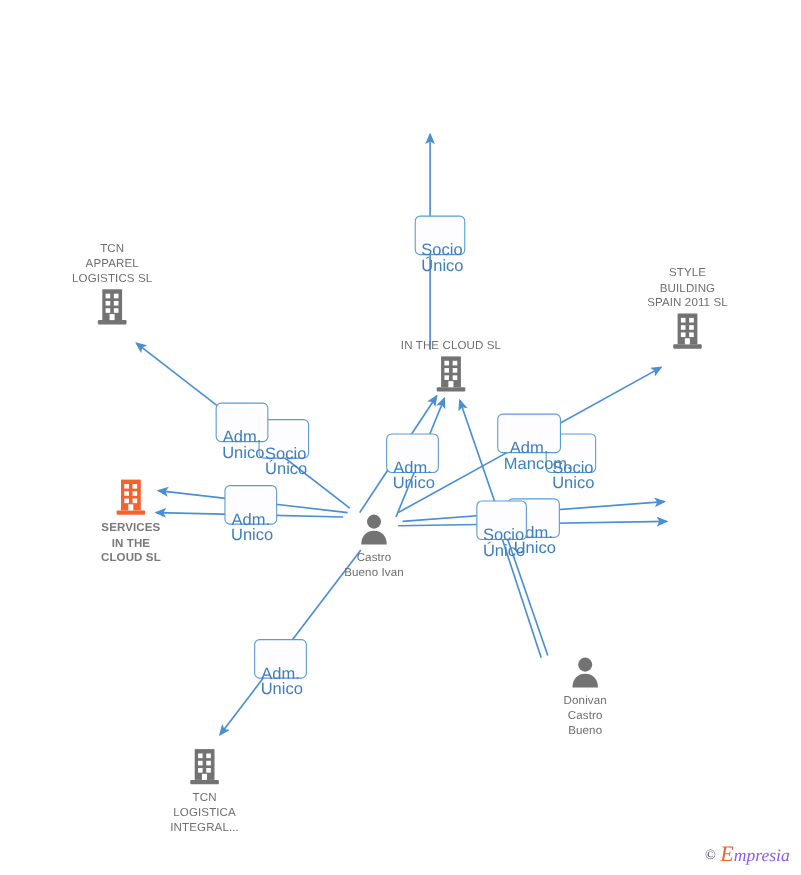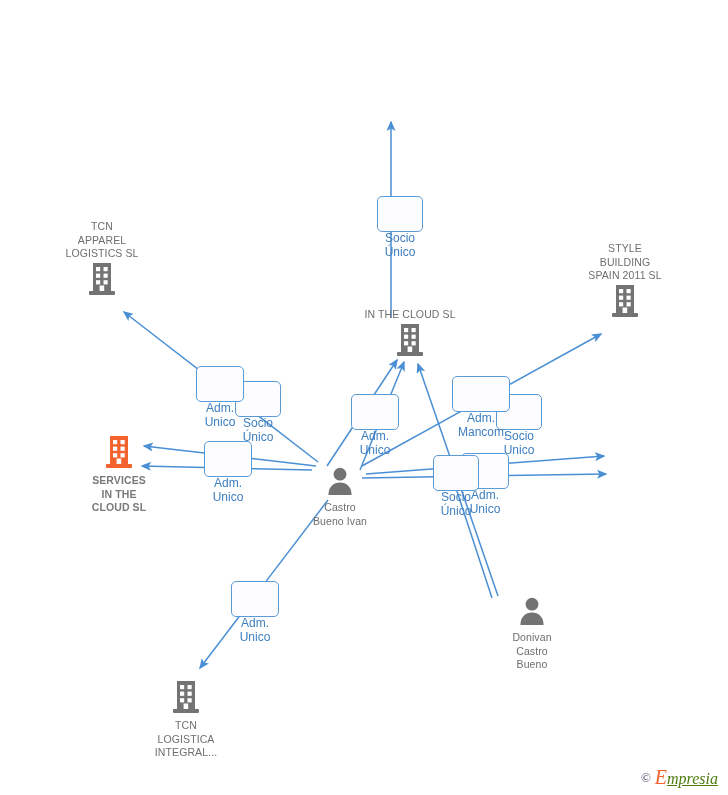--- a/index.html
+++ b/index.html
@@ -41,41 +41,41 @@
   .node.label-below .caption{margin-top:5px;}
 
   .reltag{
     position:absolute;
     z-index:5;
     box-sizing:border-box;
     background:#fdfdff;
     border:1.3px solid #5b9bd5;
     border-radius:5px;
     color:#3d7ebf;
-    font-size:12px;
+    font-size:15px;
     line-height:14px;
     text-align:center;
-    padding:20px 5px 4px 5px;
+    padding:10px 5px 4px 5px;
     white-space:pre-line;
     box-shadow:0 0 0 0 rgba(0,0,0,0);
   }
 
   #watermark{
     position:absolute;
     right:10px;
     bottom:6px;
     z-index:9;
     font-size:16px;
     color:#1f3864;
     font-family:"Liberation Serif", serif;
     white-space:nowrap;
   }
   #watermark .c{font-size:13px;color:#4a4a6a;vertical-align:2px;}
   #watermark .e{color:#f4632e;font-size:20px;font-style:italic;}
-  #watermark .rest{font-style:italic;color:#4d7c0f;text-decoration:underline;}
+  #watermark .rest{font-style:italic;color:#8b5cf6;}
 </style>
 </head>
 <body>
 
 <div id="canvas">
 
   <svg id="edges" viewBox="0 0 728 795" xmlns="http://www.w3.org/2000/svg">
     <defs>
       <marker id="ah" markerWidth="7" markerHeight="7" refX="6" refY="3" orient="auto" markerUnits="strokeWidth">
         <path d="M0,0 L7,3 L0,6 L1.6,3 z" fill="#4a8fd4"></path>

